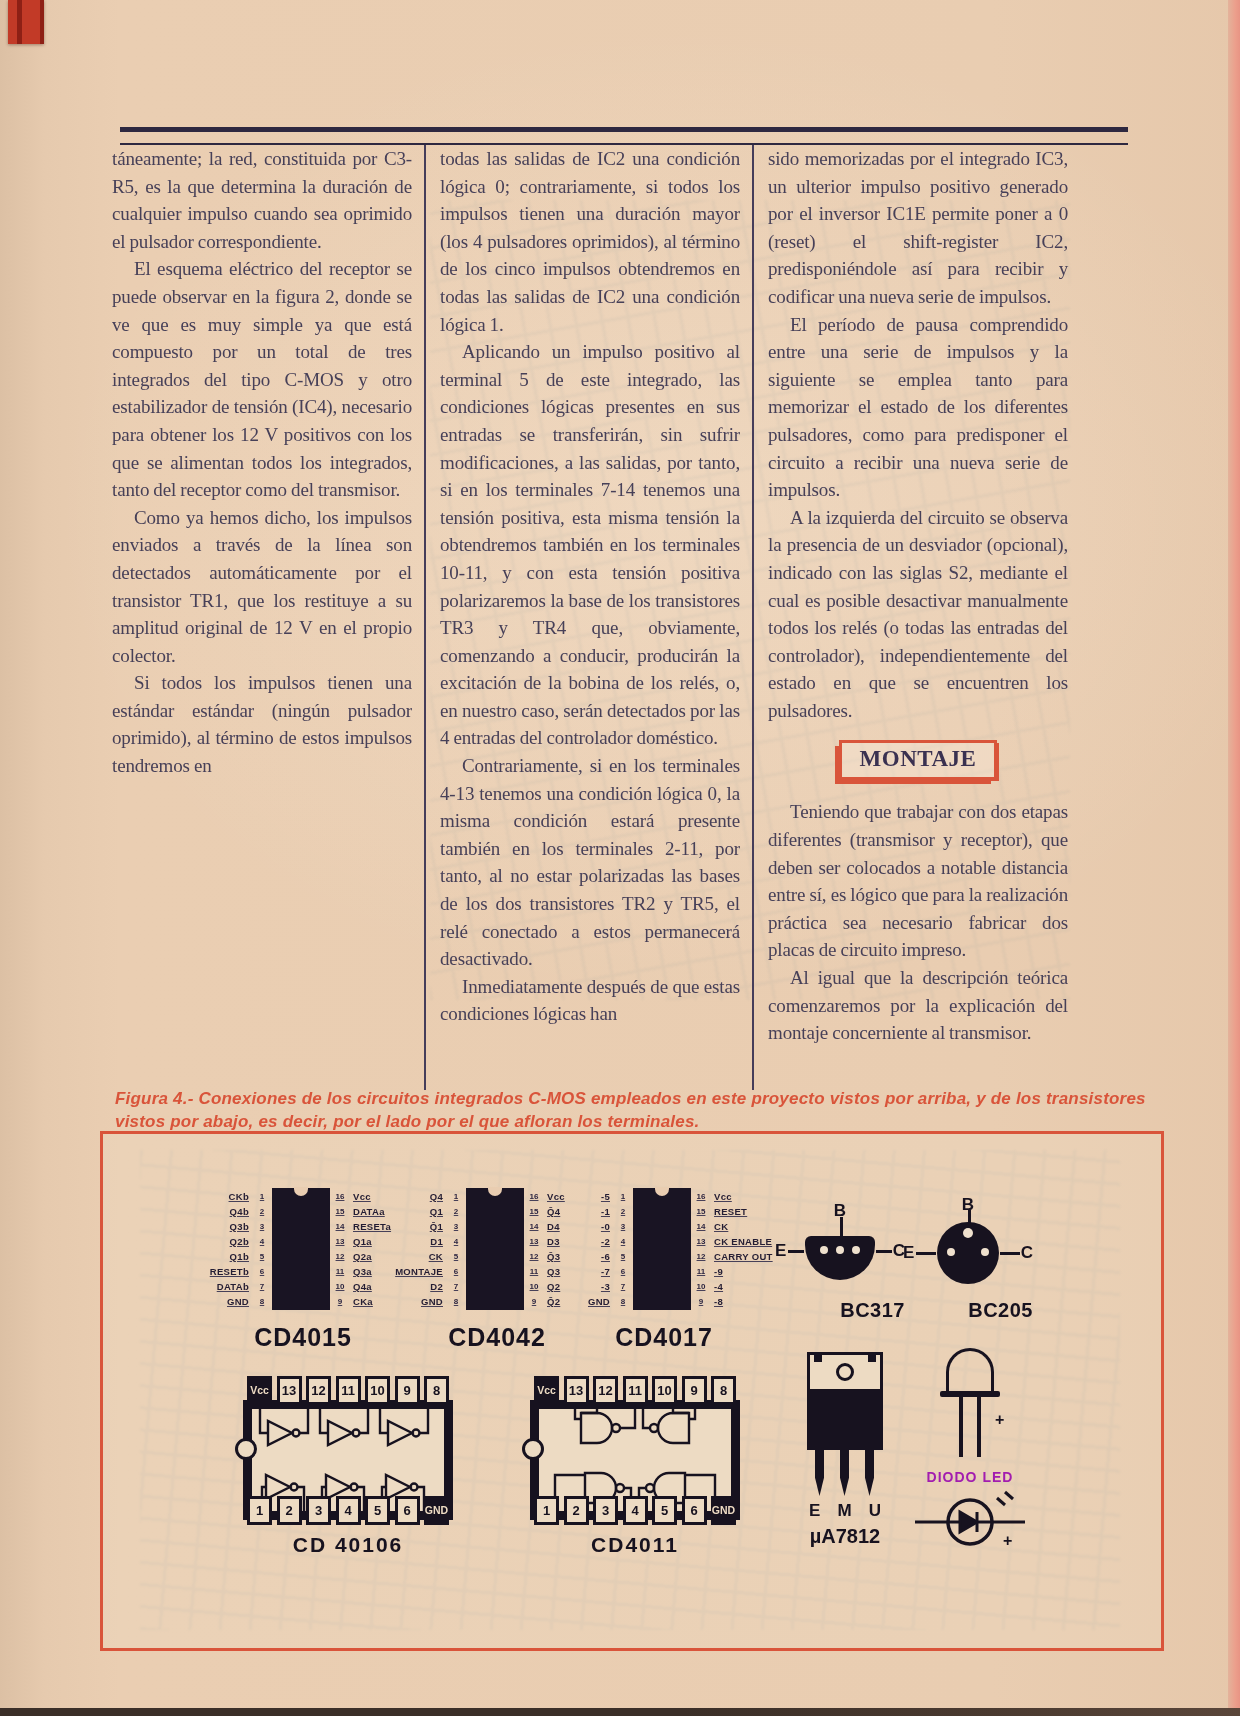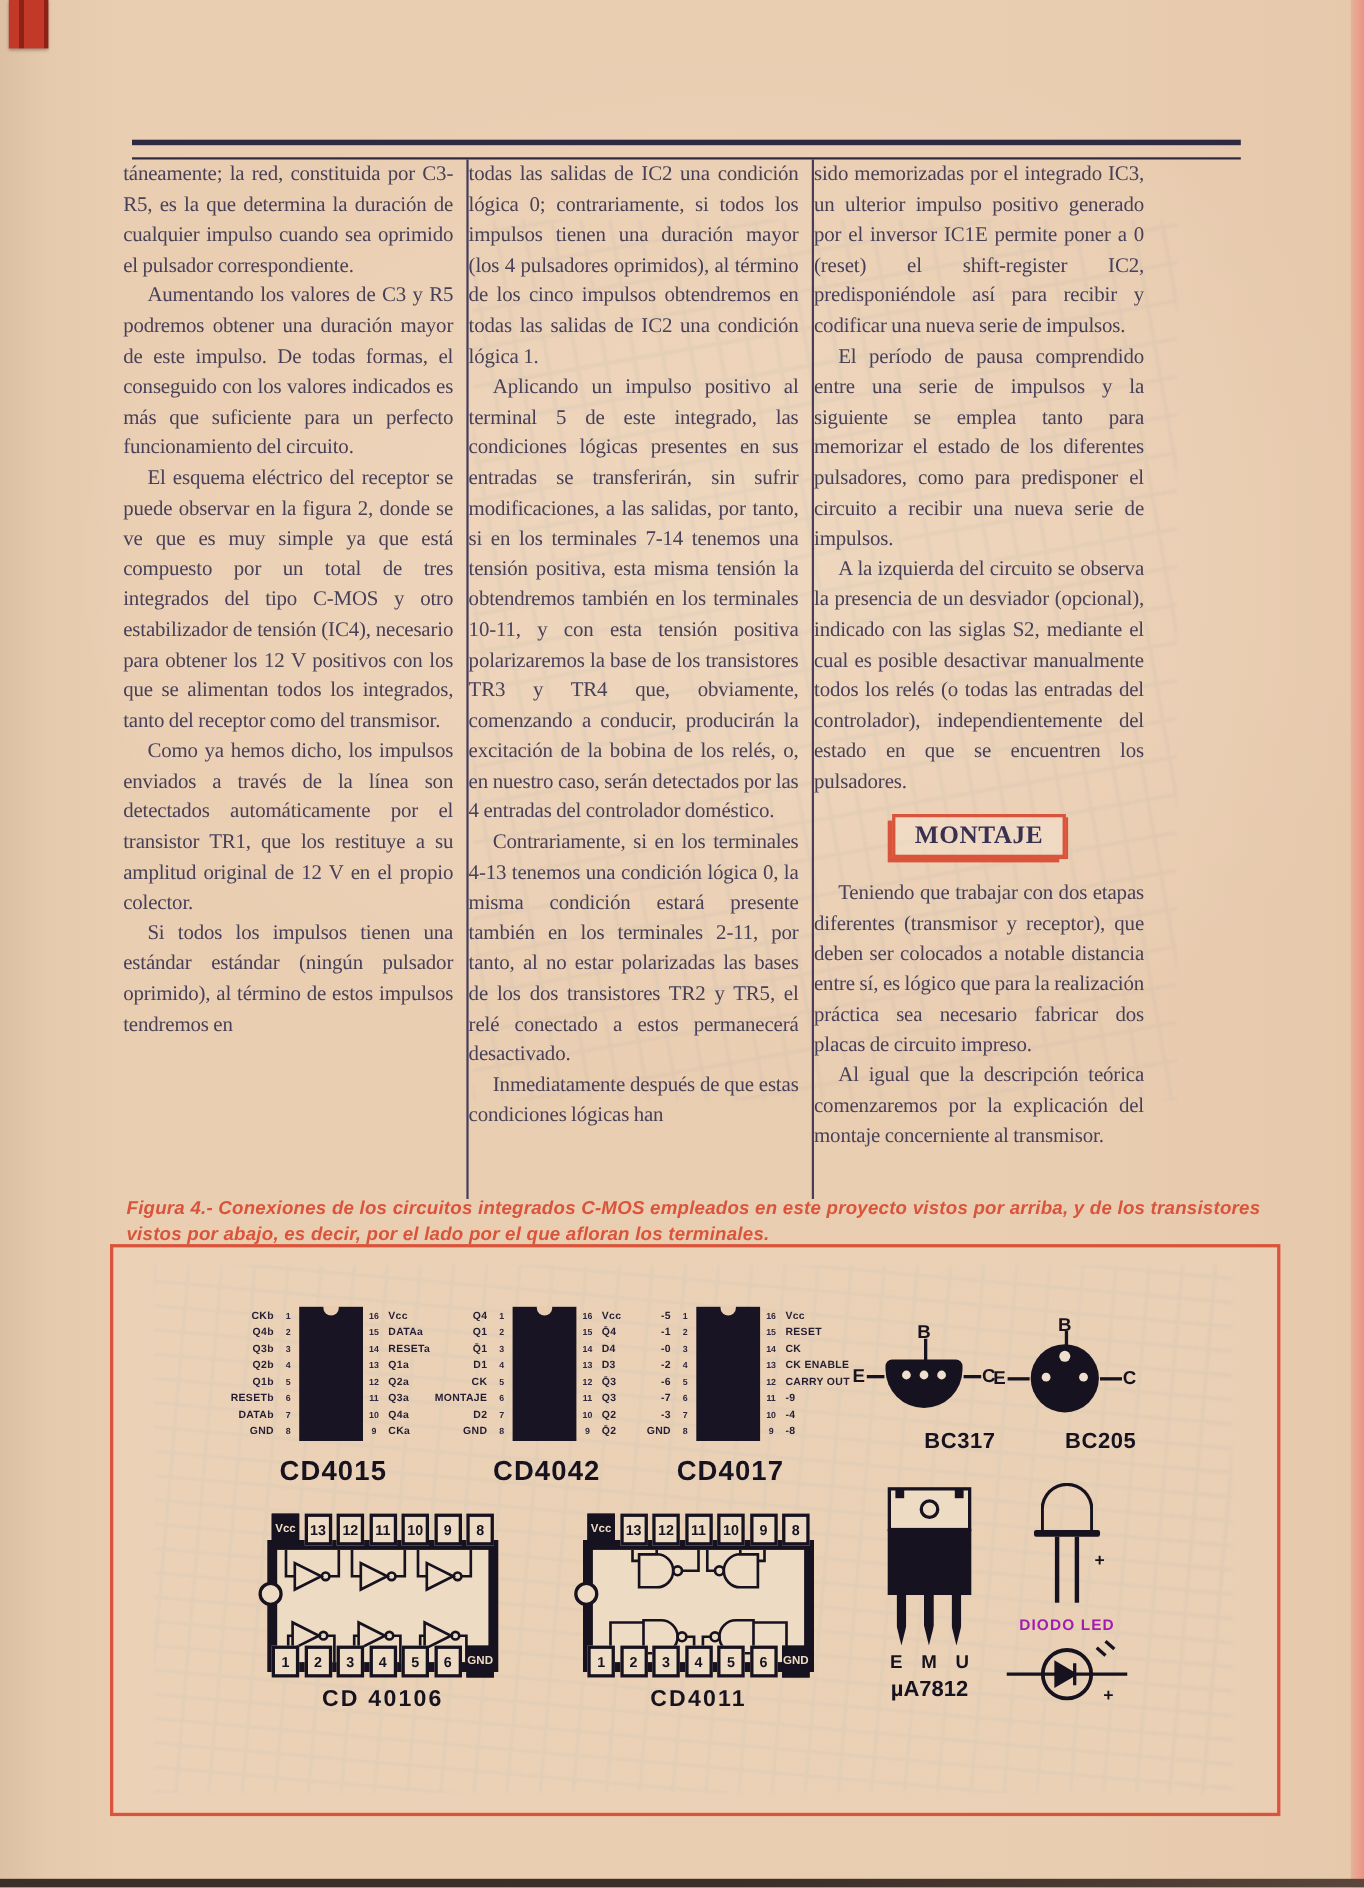--- a/index.html
+++ b/index.html
@@ -27,21 +27,21 @@
     background:repeating-linear-gradient(5deg,#4d7c95 0 3px,transparent 3px 22px),
                repeating-linear-gradient(95deg,#4d7c95 0 3px,transparent 3px 30px);}
 
   
   .rule-top{position:absolute;left:120px;top:127px;width:1008px;height:11px;
     border-top:5px solid #2e2840;border-bottom:2px solid #2e2840;}
 
   
   .cols{position:absolute;left:112px;top:145px;width:1016px;height:945px;display:flex;align-items:stretch;}
   .col{width:300px;flex:0 0 300px;}
-  .col.sep{margin-left:12px;border-left:2px solid #453d5a;padding-left:0;}
+  .col.sep{margin-left:12px;border-left:2px solid #453d5a;padding-left:14px;}
   .col p{margin:0;font-size:19px;line-height:27.6px;text-align:justify;
     text-indent:22px;letter-spacing:-0.15px;word-spacing:-0.5px;}
   .col p.cont{text-indent:0;}
   .hdrwrap{text-align:center;margin:16px 0 18px;}
   .schead{display:inline-block;padding:3px 18px 5px;border:3px solid #d9543a;
     background:rgba(248,236,222,.35);
     box-shadow:-5px 5px 0 -1px #d9543a, 3px 2px 0 -1px #d9543a;
     font-weight:bold;font-size:23px;letter-spacing:.5px;color:#3a3150;}
 
   
@@ -49,21 +49,21 @@
     font:bold italic 17px/23px "Liberation Sans", sans-serif;color:#d9543a;letter-spacing:.2px;}
 
   
   .figbox{position:absolute;left:100px;top:1131px;width:1058px;height:514px;
     border:3px solid #d9543a;background:rgba(240,222,200,.25);}
   .fig-inner{position:absolute;left:0;top:0;right:0;bottom:0;}
 
   
   .sdip{position:absolute;width:286px;}
   .srows{position:relative;z-index:2;}
-  .srow{display:grid;grid-template-columns:92px 20px 58px 20px 96px;height:15px;align-items:center;}
+  .srow{display:grid;grid-template-columns:92px 20px 58px 20px 96px;height:15px;align-items:center;text-decoration:underline;}
   .slab{font:700 9.5px/1 "Liberation Sans",sans-serif;color:#241d33;letter-spacing:.3px;white-space:nowrap;}
   .slab.l{text-align:right;padding-right:3px;}
   .slab.r{text-align:left;padding-left:3px;}
   .snum{font:700 8px/1 "Liberation Sans",sans-serif;color:#2c2540;text-align:center;}
   .sbody{position:absolute;left:112px;top:-1px;width:58px;height:122px;background:#191423;z-index:1;}
   .sbody .notch{position:absolute;left:50%;top:-1px;width:14px;height:9px;margin-left:-7px;
     background:#e9cdb1;border-radius:0 0 8px 8px;}
   .sname{position:absolute;top:136px;left:0;width:100%;text-align:center;
     font:700 25px/1 "Liberation Sans",sans-serif;color:#17121f;letter-spacing:1px;}
 
@@ -132,21 +132,20 @@
 <div class="edge-right"></div>
 <div class="edge-bottom"></div>
 <div class="ghost g1"></div>
 <div class="ghost g2"></div>
 
 <div class="rule-top"></div>
 
 <div class="cols">
   <div class="col">
     <p class="cont">táneamente; la red, constituida por C3-R5, es la que determina la duración de cualquier impulso cuando sea oprimido el pulsador correspondiente.</p>
-    <p>Aumentando los valores de C3 y R5 podremos obtener una duración mayor de este impulso. De todas formas, el conseguido con los valores indicados es más que suficiente para un perfecto funcionamiento del circuito.</p>
     <p>El esquema eléctrico del receptor se puede observar en la figura 2, donde se ve que es muy simple ya que está compuesto por un total de tres integrados del tipo C-MOS y otro estabilizador de tensión (IC4), necesario para obtener los 12 V positivos con los que se alimentan todos los integrados, tanto del receptor como del transmisor.</p>
     <p>Como ya hemos dicho, los impulsos enviados a través de la línea son detectados automáticamente por el transistor TR1, que los restituye a su amplitud original de 12 V en el propio colector.</p>
     <p>Si todos los impulsos tienen una estándar estándar (ningún pulsador oprimido), al término de estos impulsos tendremos en</p>
   </div>
   <div class="col sep">
     <p class="cont">todas las salidas de IC2 una condición lógica 0; contrariamente, si todos los impulsos tienen una duración mayor (los 4 pulsadores oprimidos), al término de los cinco impulsos obtendremos en todas las salidas de IC2 una condición lógica 1.</p>
     <p>Aplicando un impulso positivo al terminal 5 de este integrado, las condiciones lógicas presentes en sus entradas se transferirán, sin sufrir modificaciones, a las salidas, por tanto, si en los terminales 7-14 tenemos una tensión positiva, esta misma tensión la obtendremos también en los terminales 10-11, y con esta tensión positiva polarizaremos la base de los transistores TR3 y TR4 que, obviamente, comenzando a conducir, producirán la excitación de la bobina de los relés, o, en nuestro caso, serán detectados por las 4 entradas del controlador doméstico.</p>
     <p>Contrariamente, si en los terminales 4-13 tenemos una condición lógica 0, la misma condición estará presente también en los terminales 2-11, por tanto, al no estar polarizadas las bases de los dos transistores TR2 y TR5, el relé conectado a estos permanecerá desactivado.</p>
     <p>Inmediatamente después de que estas condiciones lógicas han</p>
   </div>

